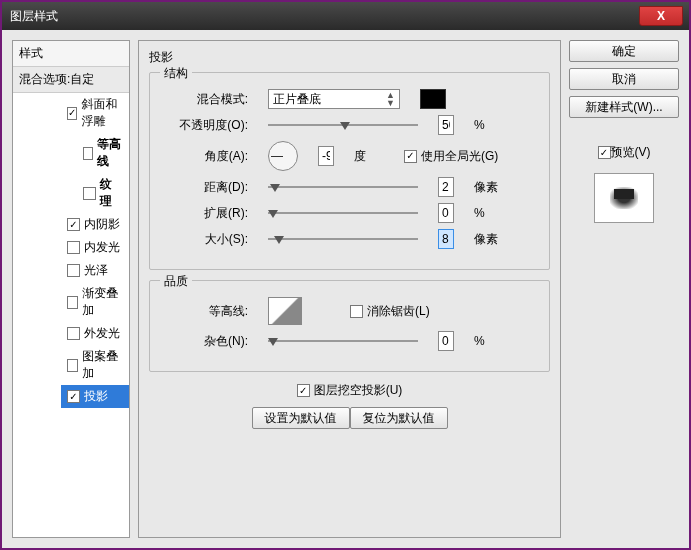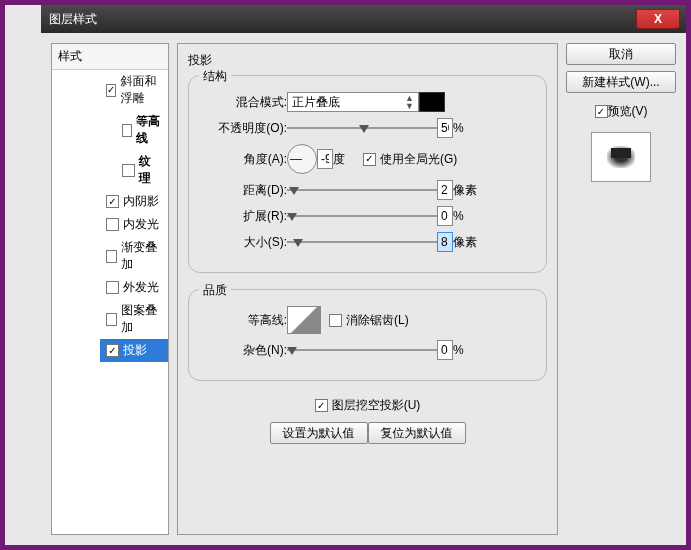--- a/index.html
+++ b/index.html
@@ -1,90 +1,95 @@
 <!DOCTYPE html>
 <html><head>
 <meta charset="utf-8">
 <style>
 * { box-sizing: border-box; font-family: "Microsoft YaHei", Arial, sans-serif; font-size: 12px; }
 body { margin: 0; padding: 0; background: #fff; }
-.window { width: 691px; height: 550px; background: #e8e8e8; border: 5px solid #701a75; position: relative; padding-left: 36px; }
+.window { width: 691px; height: 550px; background: #e8e8e8; border: 2px solid #701a75; position: relative; }
 .titlebar { height: 28px; background: linear-gradient(#4a4a4a, #2a2a2a); display: flex; align-items: center; justify-content: space-between; padding: 0 0 0 8px; }
 .titlebar-title { color: #fff; font-size: 12px; }
 .close-btn { width: 44px; height: 20px; background: linear-gradient(#e04343, #c32b2b); color: #fff; text-align: center; line-height: 18px; border: 1px solid #8a1a1a; border-radius: 0 0 3px 3px; margin-right: 6px; cursor: pointer; font-weight: bold; }
 .body { display: flex; padding: 10px; gap: 8px; height: calc(100% - 28px); }
 .left-panel { width: 118px; background: #fff; border: 1px solid #999; display: flex; flex-direction: column; }
 .left-header { padding: 4px 6px; border-bottom: 1px solid #ccc; background: #f5f5f5; }
 .left-sub { padding: 4px 6px; background: #eaeaea; border-bottom: 1px solid #ccc; }
 .style-item { display: flex; align-items: center; gap: 4px; padding: 3px 6px; cursor: pointer; margin-left: 48px; }
 .style-item.indent { padding-left: 22px; font-weight: bold; }
 .style-item.selected { background: #2f7bd9; color: #fff; }
 .chk { width: 13px; height: 13px; border: 1px solid #777; background: #fff; display: inline-flex; align-items: center; justify-content: center; font-size: 10px; line-height: 1; }
 .chk.checked::after { content: "✓"; color: #000; font-size: 10px; }
 .style-item.selected .chk.checked::after { color: #000; }
 .center-panel { flex: 1; background: #e8e8e8; border: 1px solid #999; padding: 6px 10px; }
 .section-title { padding: 2px 0 6px 0; }
-.fieldset { border: 1px solid #bbb; border-radius: 12px; padding: 10px 12px 14px 12px; margin-bottom: 16px; position: relative; }
+.fieldset { border: 1px solid #bbb; border-radius: 2px; padding: 10px 12px 14px 12px; margin-bottom: 10px; position: relative; }
 .fieldset-label { position: absolute; top: -8px; left: 10px; background: #e8e8e8; padding: 0 4px; }
-.row { display: flex; align-items: center; gap: 0; margin: 6px 0; }
+.row { display: flex; align-items: center; gap: 20px; margin: 6px 0; }
 .label { width: 86px; text-align: right; }
 .select { width: 132px; height: 20px; border: 1px solid #888; background: #fff; display: flex; align-items: center; justify-content: space-between; padding: 0 4px; }
 .select .arrows { font-size: 9px; line-height: 8px; color: #555; }
 .color-swatch { width: 26px; height: 20px; background: #000; border: 1px solid #333; }
 .slider { width: 150px; height: 14px; position: relative; display: flex; align-items: center; }
 .slider-track { width: 100%; height: 2px; background: #999; }
 .slider-thumb { position: absolute; top: 4px; width: 0; height: 0; border-left: 5px solid transparent; border-right: 5px solid transparent; border-top: 8px solid #555; }
 .num-input { width: 16px; height: 20px; border: 1px solid #888; background: #fff; padding: 0 3px; text-align: left; }
 .num-input.focused { border: 1px solid #3a8ee6; background: #cfe6ff; }
 .unit { width: 30px; }
 .angle-dial { width: 30px; height: 30px; border: 1px solid #888; border-radius: 50%; background: #f5f5f5; position: relative; }
 .angle-dial::after { content: ""; position: absolute; width: 12px; height: 1px; background: #333; top: 14px; left: 2px; transform-origin: right center; }
 .inline-chk { display: flex; align-items: center; gap: 4px; }
 .contour-swatch { width: 34px; height: 28px; border: 1px solid #888; background: linear-gradient(135deg, #fff 0%, #fff 48%, #888 52%, #888 100%); display: inline-block; }
 .btn { height: 22px; border: 1px solid #888; background: linear-gradient(#fdfdfd, #e2e2e2); padding: 0 12px; cursor: pointer; border-radius: 2px; display: inline-flex; align-items: center; justify-content: center; }
 .bottom-btns { display: flex; justify-content: center; margin-top: 8px; align-items: flex-end; }
 .right-panel { width: 110px; display: flex; flex-direction: column; gap: 6px; align-items: stretch; }
 .right-panel .btn { width: 100%; }
-.preview-chk { display: flex; align-items: center; gap: 0; justify-content: center; margin-top: 4px; }
+.preview-chk { display: flex; align-items: center; gap: 0; justify-content: center; margin-top: 20px; }
 .preview-box { width: 60px; height: 50px; border: 1px solid #999; background: #fff; margin: 6px auto 0 auto; display: flex; align-items: center; justify-content: center; }
 .preview-inner { width: 28px; height: 22px; background: radial-gradient(ellipse at center, #333 30%, rgba(0,0,0,0) 80%); position: relative; }
 .preview-inner::before { content:""; position:absolute; left:4px; right:4px; top:2px; height:10px; background:#222; }
 </style>
 </head>
 <body>
 
 <div class="window">
   <div class="titlebar">
     <span class="titlebar-title">图层样式</span>
     <div class="close-btn">X</div>
   </div>
   <div class="body">
 
     <div class="left-panel">
       <div class="left-header">样式</div>
+      <div class="left-sub">混合选项:自定</div>
       <div id="style-items">
           <div class="style-item">
             <span class="chk checked"></span>
             <span>斜面和浮雕</span>
           </div>
           <div class="style-item indent">
             <span class="chk"></span>
             <span>等高线</span>
           </div>
           <div class="style-item indent">
             <span class="chk"></span>
             <span>纹理</span>
           </div>
           <div class="style-item">
             <span class="chk checked"></span>
             <span>内阴影</span>
           </div>
           <div class="style-item">
             <span class="chk"></span>
             <span>内发光</span>
+          </div>
+          <div class="style-item">
+            <span class="chk"></span>
+            <span>光泽</span>
           </div>
           <div class="style-item">
             <span class="chk"></span>
             <span>渐变叠加</span>
           </div>
           <div class="style-item">
             <span class="chk"></span>
             <span>外发光</span>
           </div>
           <div class="style-item">
@@ -196,20 +201,21 @@
         </div>
       </div>
 
       <div class="bottom-btns">
         <button class="btn">设置为默认值</button>
         <button class="btn">复位为默认值</button>
       </div>
     </div>
 
     <div class="right-panel">
+      <button class="btn">确定</button>
       <button class="btn">取消</button>
       <button class="btn">新建样式(W)...</button>
       <div class="preview-chk">
         <span class="chk checked"></span>
         <span>预览(V)</span>
       </div>
       <div class="preview-box">
         <div class="preview-inner"></div>
       </div>
     </div>

